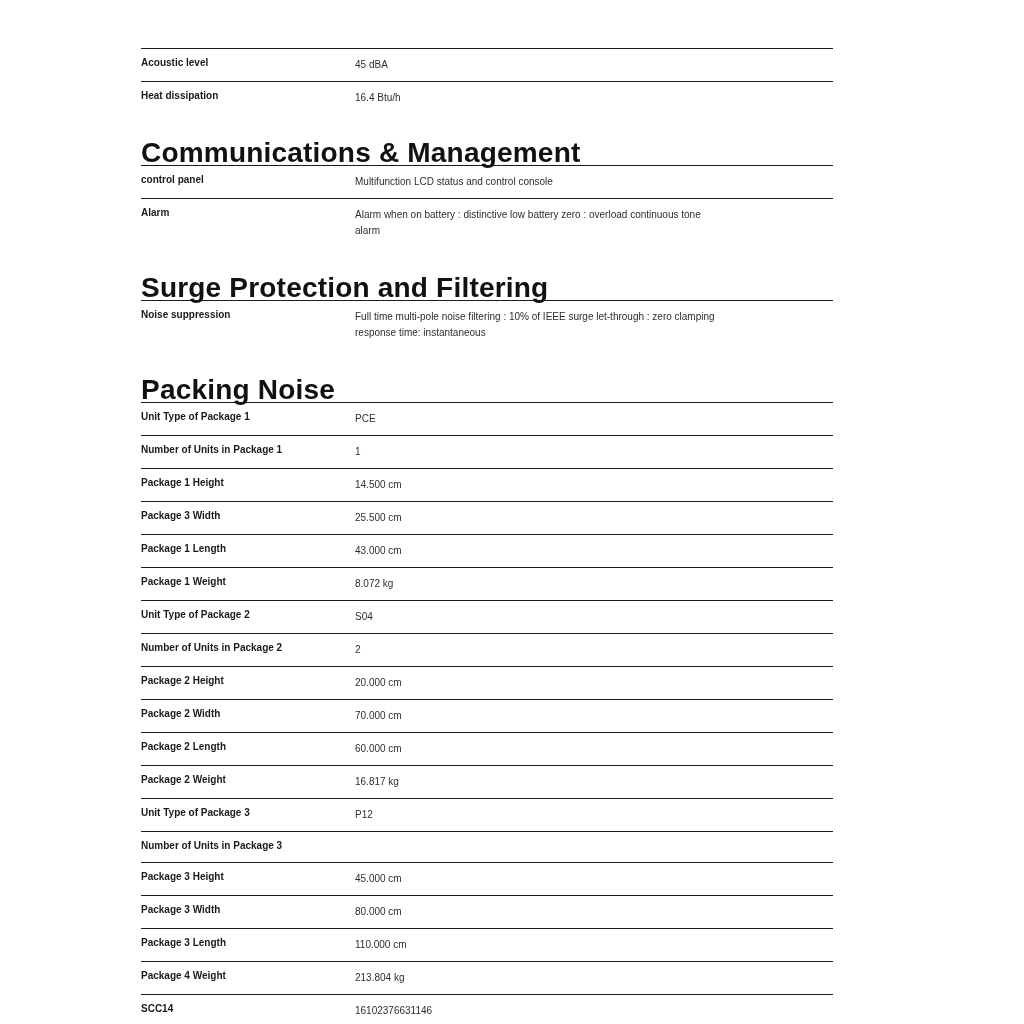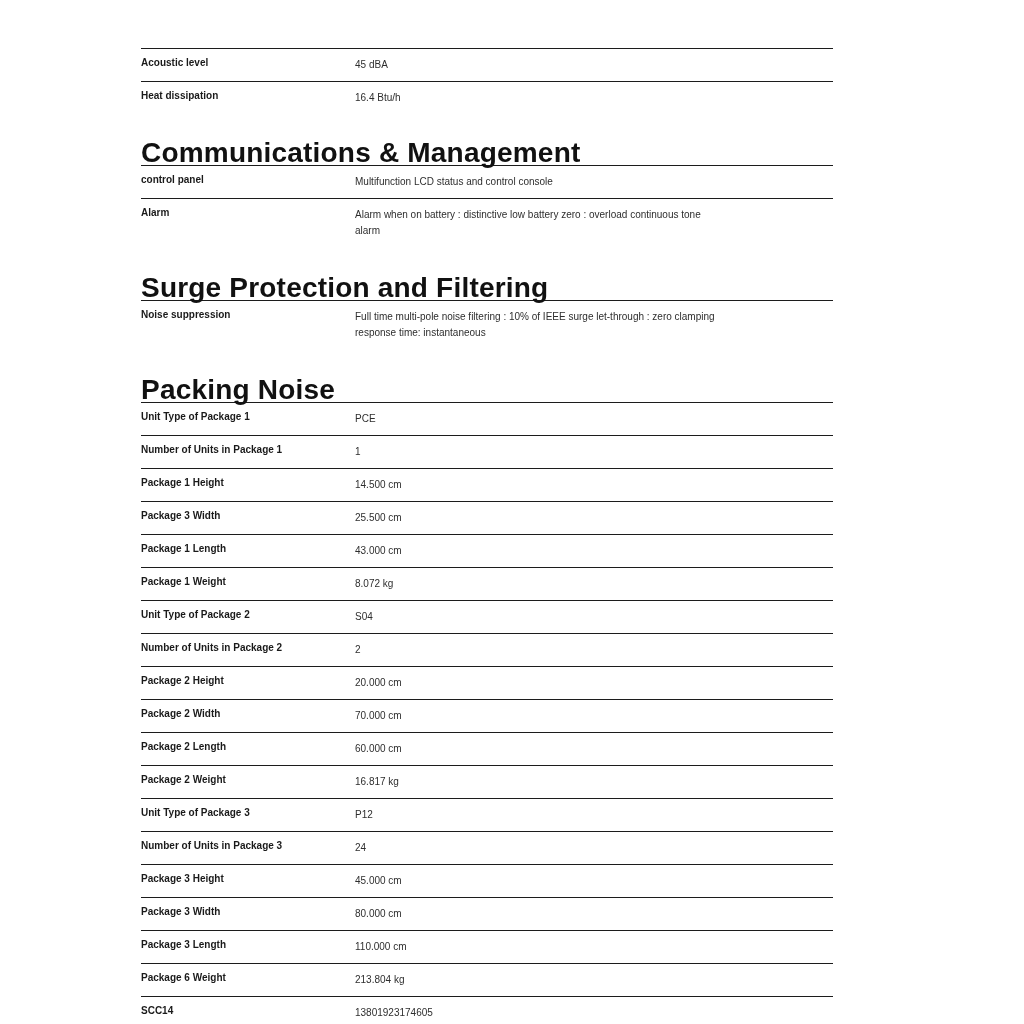--- a/index.html
+++ b/index.html
@@ -163,42 +163,41 @@
     <div class="spec-value">16.817 kg</div>
   </div>
 
   <div class="spec-row">
     <div class="spec-label">Unit Type of Package 3</div>
     <div class="spec-value">P12</div>
   </div>
 
   <div class="spec-row">
     <div class="spec-label">Number of Units in Package 3</div>
-    <div class="spec-value">24</div>
   </div>
 
   <div class="spec-row">
     <div class="spec-label">Package 3 Height</div>
     <div class="spec-value">45.000 cm</div>
   </div>
 
   <div class="spec-row">
     <div class="spec-label">Package 3 Width</div>
     <div class="spec-value">80.000 cm</div>
   </div>
 
   <div class="spec-row">
     <div class="spec-label">Package 3 Length</div>
     <div class="spec-value">110.000 cm</div>
   </div>
 
   <div class="spec-row">
-    <div class="spec-label">Package 6 Weight</div>
+    <div class="spec-label">Package 4 Weight</div>
     <div class="spec-value">213.804 kg</div>
   </div>
 
   <div class="spec-row">
     <div class="spec-label">SCC14</div>
-    <div class="spec-value">13801923174605</div>
+    <div class="spec-value">16102376631146</div>
   </div>
 </div>
   </section>
 </main>
 
 </body></html>

